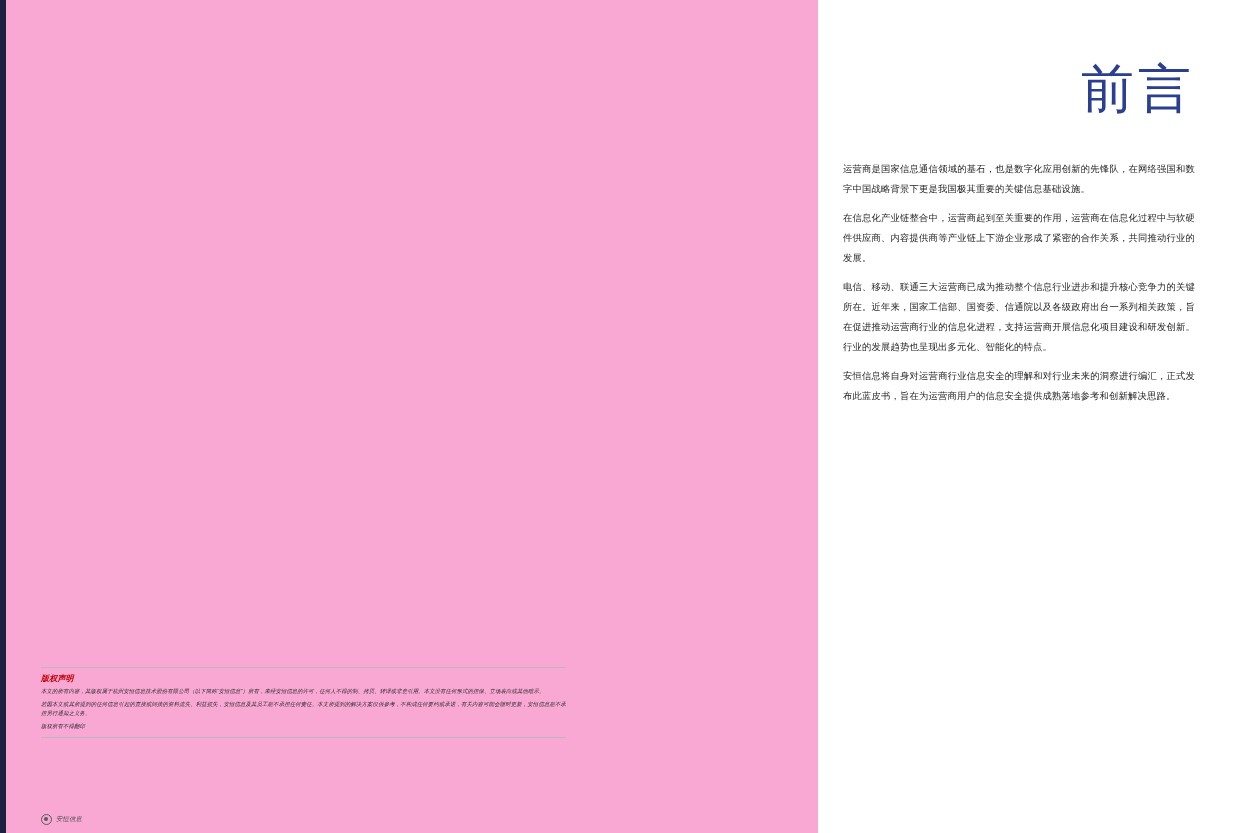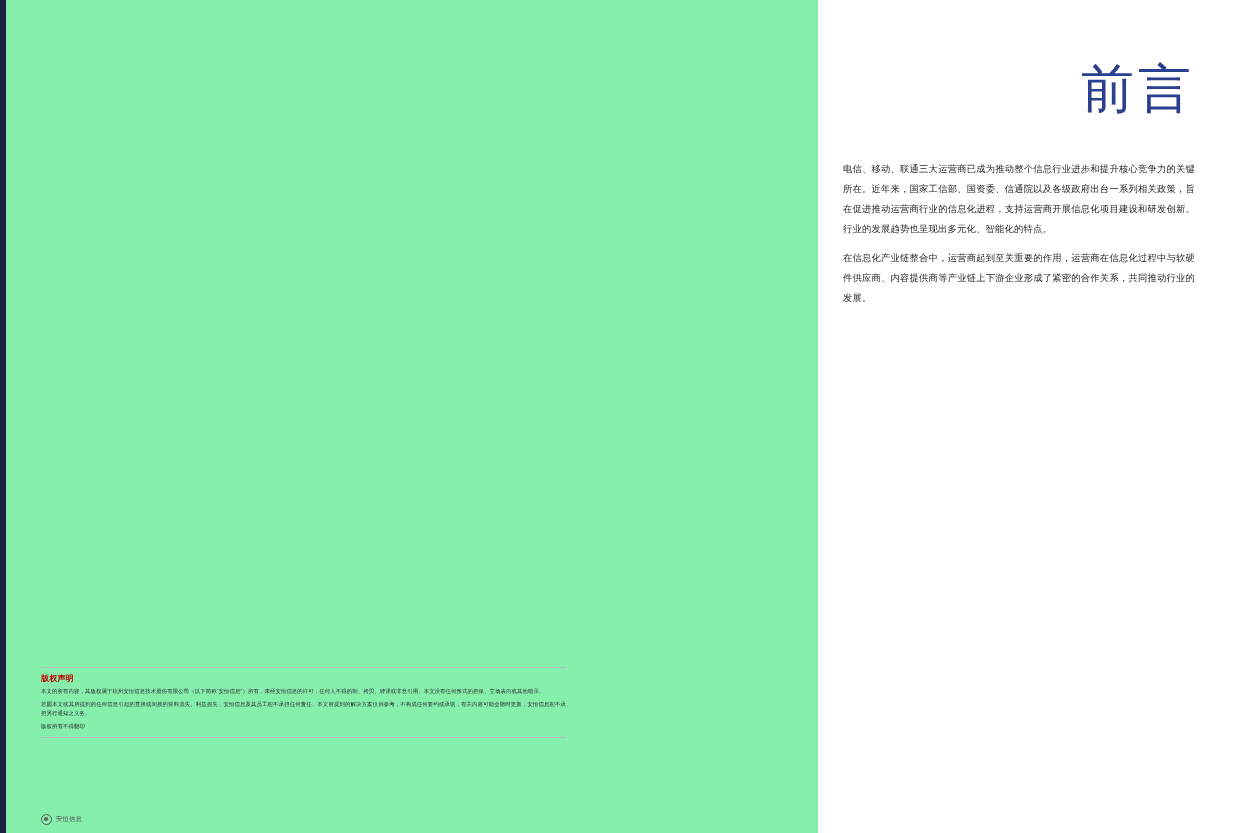--- a/index.html
+++ b/index.html
@@ -29,21 +29,22 @@
     height: 833px;
     background: #1b2340;
   }
   
   .left-page {
     position: absolute;
     left: 6px;
     top: 0;
     width: 812px;
     height: 833px;
-    background: #86efac;
+    background: #f9a8d4;
+    font-style: italic;
   }
   
   .right-page {
     position: absolute;
     left: 818px;
     top: 0;
     width: 425px;
     height: 833px;
     background: #ffffff;
   }
@@ -157,19 +158,21 @@
       <span class="brand-text">安恒信息</span>
     </div>
 
   </div>
 
   <div class="right-page">
 
     <div class="preface-title">前言</div>
 
     <div class="body-text">
+      <p>运营商是国家信息通信领域的基石，也是数字化应用创新的先锋队，在网络强国和数字中国战略背景下更是我国极其重要的关键信息基础设施。</p>
+      <p>在信息化产业链整合中，运营商起到至关重要的作用，运营商在信息化过程中与软硬件供应商、内容提供商等产业链上下游企业形成了紧密的合作关系，共同推动行业的发展。</p>
       <p>电信、移动、联通三大运营商已成为推动整个信息行业进步和提升核心竞争力的关键所在。近年来，国家工信部、国资委、信通院以及各级政府出台一系列相关政策，旨在促进推动运营商行业的信息化进程，支持运营商开展信息化项目建设和研发创新。行业的发展趋势也呈现出多元化、智能化的特点。</p>
-      <p>在信息化产业链整合中，运营商起到至关重要的作用，运营商在信息化过程中与软硬件供应商、内容提供商等产业链上下游企业形成了紧密的合作关系，共同推动行业的发展。</p>
+      <p>安恒信息将自身对运营商行业信息安全的理解和对行业未来的洞察进行编汇，正式发布此蓝皮书，旨在为运营商用户的信息安全提供成熟落地参考和创新解决思路。</p>
     </div>
 
   </div>
 
 </div>
 
 </body></html>

